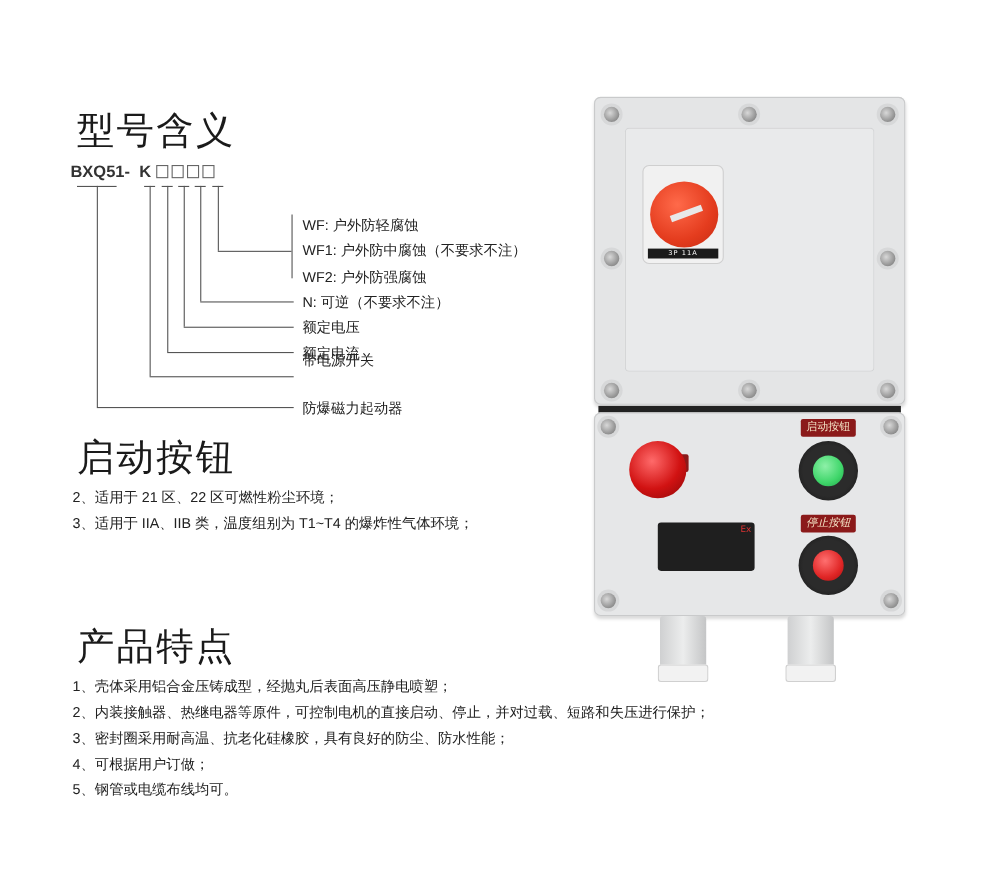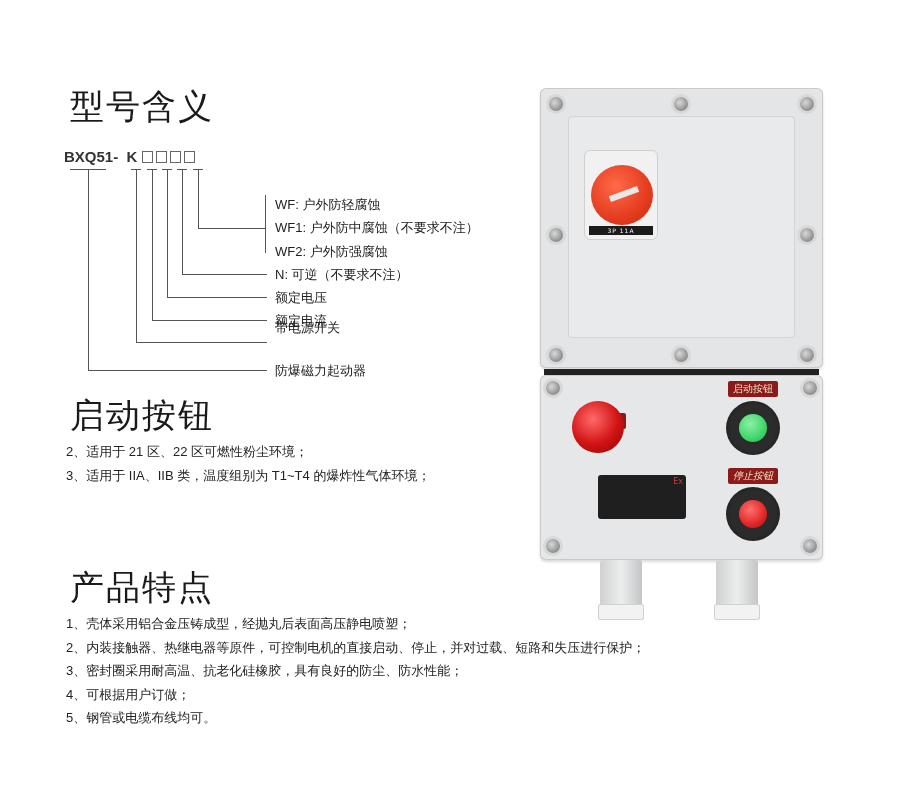--- a/index.html
+++ b/index.html
@@ -29,21 +29,21 @@
   .lamp { position:absolute; width:52px; height:52px; border-radius:50%; background:radial-gradient(circle at 40% 35%, #ff6a6a, #d11212 55%, #8a0808); }
   .btn { position:absolute; width:54px; height:54px; border-radius:50%; background:radial-gradient(circle, #2b2b2b 60%, #111); }
   .btn .cap { position:absolute; left:13px; top:13px; width:28px; height:28px; border-radius:50%; }
   .nameplate { position:absolute; left:58px; top:100px; width:88px; height:44px; background:#1f1f1f; border-radius:3px; color:#bbb; font-size:5px; padding:3px; line-height:7px; overflow:hidden; }
   .gland { position:absolute; width:42px; height:60px; background:linear-gradient(90deg,#cfd0d1,#eceded,#c4c5c6); border-radius:3px; }
   .gland .ring { position:absolute; left:-2px; bottom:0; width:46px; height:16px; background:#f2f2f2; border-radius:3px; box-shadow: inset 0 0 0 1px #d0d0d0; }
 </style>
 </head>
 <body>
 
-<div class="h1" style="left:70px;top:84px;text-align:right;">型号含义</div>
+<div class="h1" style="left:70px;top:96px;text-align:right;">型号含义</div>
 
 <div class="code">
   <span>BXQ51-</span>&nbsp;&nbsp;<span>K</span>&nbsp;<span class="box"></span><span class="box"></span><span class="box"></span><span class="box"></span>
 </div>
 
 <div class="ln" style="left:70px;top:169px;width:36px;height:1px;"></div>
 <div class="ln" style="left:131px;top:169px;width:10px;height:1px;"></div>
 <div class="ln" style="left:147px;top:169px;width:10px;height:1px;"></div>
 <div class="ln" style="left:162px;top:169px;width:10px;height:1px;"></div>
 <div class="ln" style="left:177px;top:169px;width:10px;height:1px;"></div>

